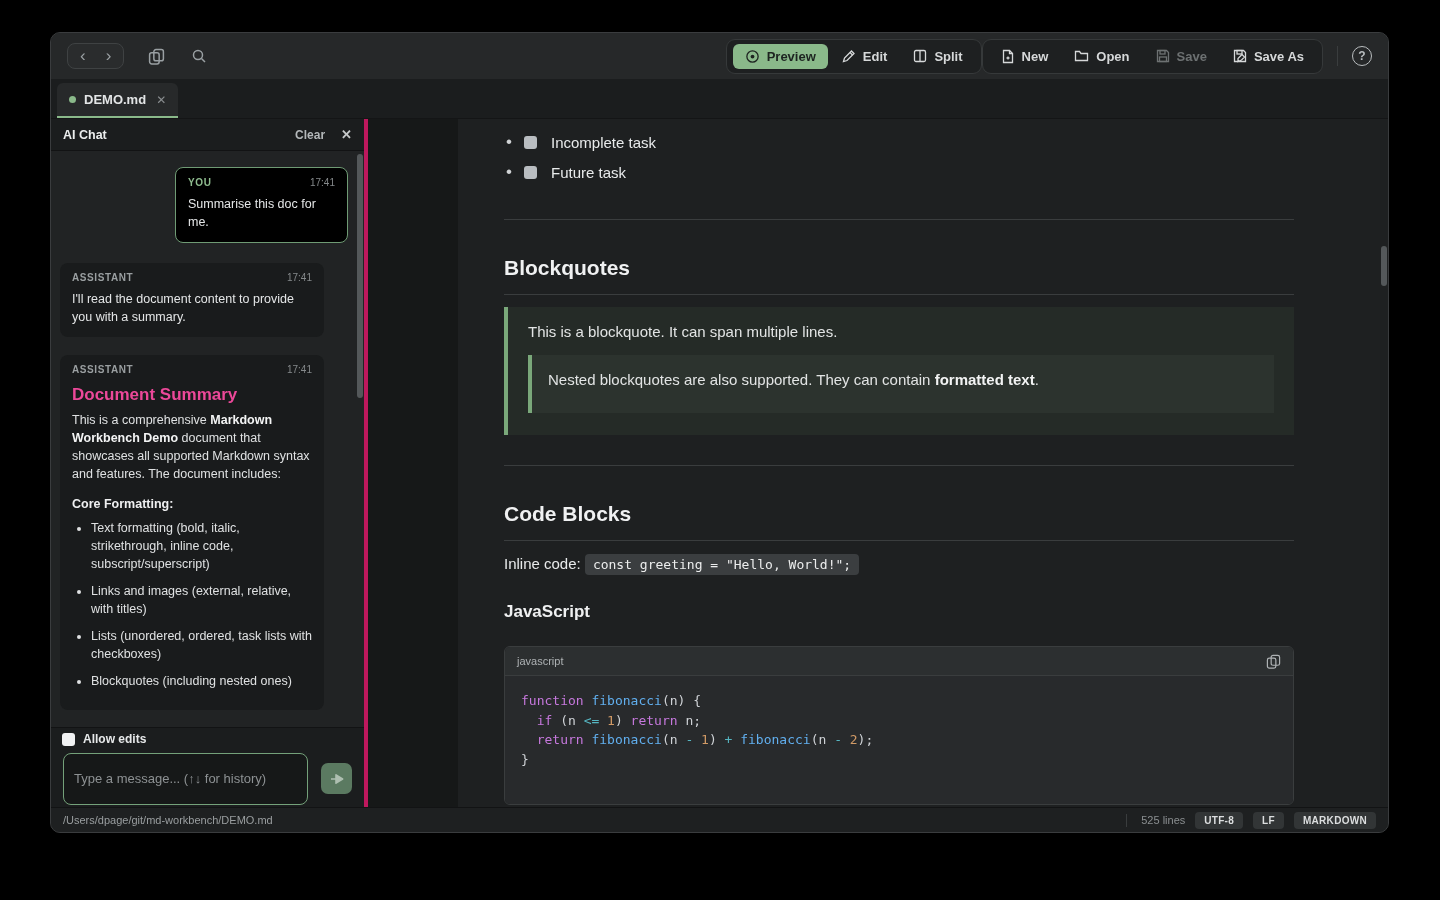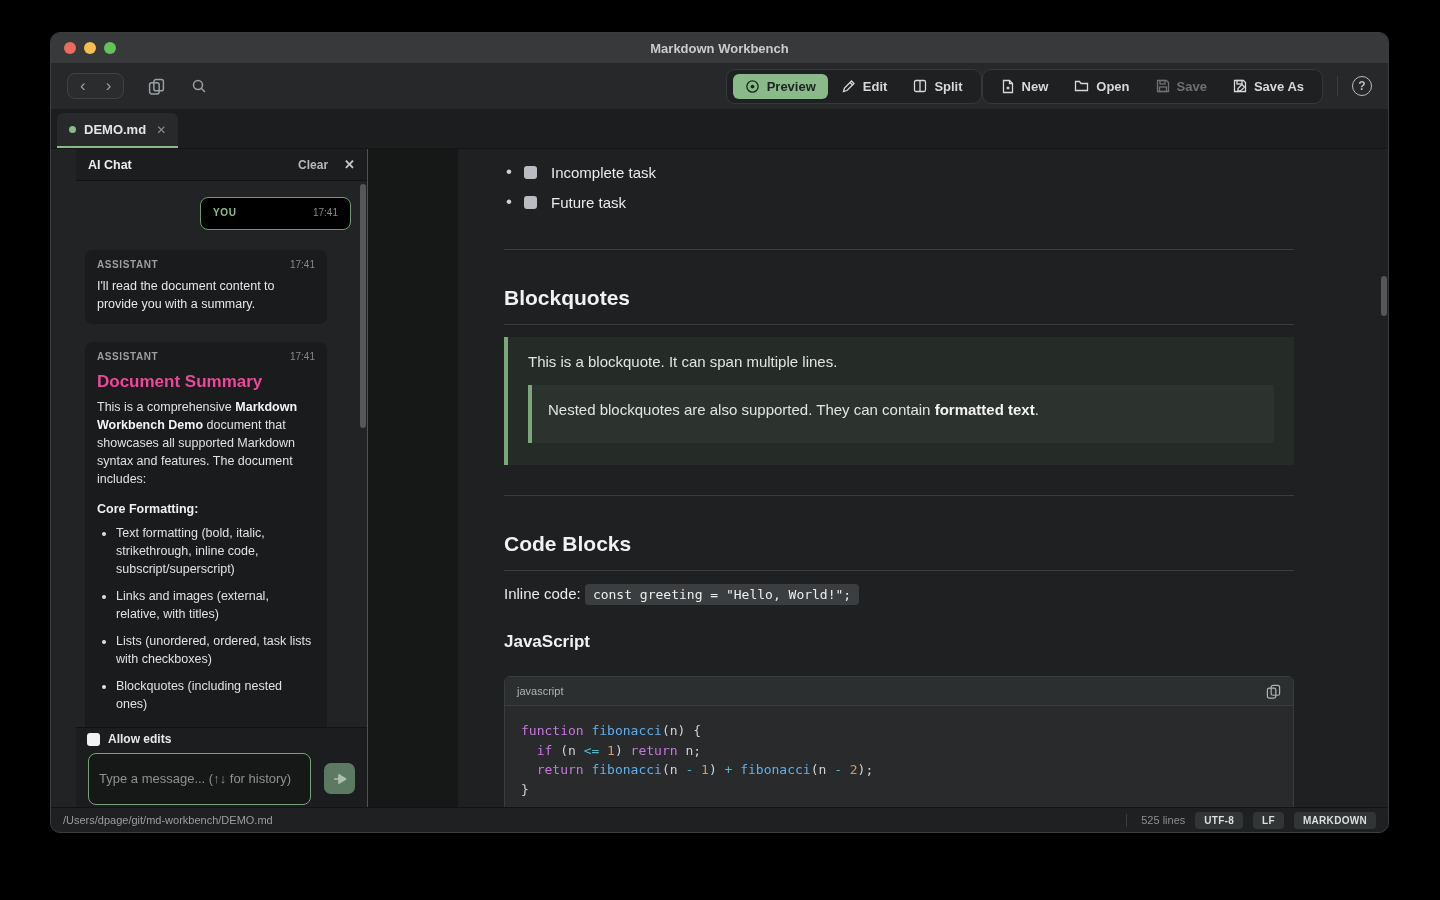--- a/index.html
+++ b/index.html
@@ -33,21 +33,21 @@
   .tabbar { height:40px; background:#1b1d1e; display:flex; align-items:flex-end; padding:0 0 0 6px; flex:none; border-bottom:1px solid #141516; }
   .tab { height:35px; background:#27292a; border-radius:6px 6px 0 0; display:flex; align-items:center; gap:8px; padding:0 12px; border-bottom:2px solid #8ab98a; }
   .tab-dot { width:7px; height:7px; border-radius:50%; background:#8ab98a; }
   .tab-label { font-size:13px; font-weight:700; color:#e3e5e6; }
   .tab-close { color:#8a8e90; font-size:12px; margin-left:2px; }
 
   
   .main-row { flex:1; display:flex; min-height:0; }
 
   
-  .chat-panel { width:317px; flex:none; background:#212324; display:flex; flex-direction:column; position:relative; border-right:1px solid #be185d;padding-left:25px; }
+  .chat-panel { width:317px; flex:none; background:#212324; display:flex; flex-direction:column; position:relative; border-right:4px solid #be185d; }
   .chat-header { height:32px; flex:none; background:#1b1d1e; border-bottom:1px solid #121314; display:flex; align-items:center; padding:0 12px; }
   .chat-title { font-size:12.5px; font-weight:700; color:#eceeee; }
   .chat-clear { margin-left:auto; font-size:12px; font-weight:600; color:#b4b8ba; margin-right:16px; }
   .chat-close { color:#c6c9ca; font-size:13px; font-weight:700; }
   .chat-messages { flex:1; overflow:hidden; padding:16px 10px 0 9px; }
   .msg { border-radius:8px; padding:9px 12px 11px; }
   .msg-user { margin-left:115px; margin-right:6px; background:#000000; border:1.5px solid #6f9b74; }
   .msg-asst { background:#191b1c; margin-right:30px; }
   .msg-head { display:flex; align-items:baseline; }
   .msg-role { font-size:10px; font-weight:700; letter-spacing:.6px; color:#9a9fa1; }
@@ -104,28 +104,20 @@
   .sb-right { margin-left:auto; display:flex; align-items:center; gap:10px; }
   .sb-div { width:1px; height:13px; background:#3a3d3e; margin-right:4px; }
   .sb-lines { font-size:11px; color:#8b8f91; }
   .sb-badge { font-size:10px; font-weight:700; color:#dcdedf; background:#323536; border-radius:4px; padding:3px 9px; letter-spacing:.3px; }
 </style>
 </head>
 <body>
 
 <div class="window">
 
-  <div class="titlebar">
-    <div class="lights">
-      <span class="light red"></span>
-      <span class="light yellow"></span>
-      <span class="light green"></span>
-    </div>
-    <div class="win-title">Markdown Workbench</div>
-  </div>
 
   <div class="toolbar">
     <div class="nav-group">
       <span class="nav-arrow">‹</span>
       <span class="nav-arrow">›</span>
     </div>
     <span class="tb-icon copy">
       <svg width="17" height="17" viewBox="0 0 16 16" fill="none" stroke="currentColor" stroke-width="1.4">
           <rect x="5.5" y="1.5" width="9" height="10.5" rx="2"></rect>
           <rect x="1.5" y="4.5" width="9" height="10.5" rx="2"></rect>
@@ -220,20 +212,21 @@
         <span class="chat-clear">Clear</span>
         <span class="chat-close">✕</span>
       </div>
 
       <div class="chat-messages">
         <div class="msg msg-user">
           <div class="msg-head">
             <span class="msg-role">YOU</span>
             <span class="msg-time">17:41</span>
           </div>
+          <div class="msg-text">Summarise this doc for me.</div>
         </div>
 
         <div class="msg msg-asst">
           <div class="msg-head">
             <span class="msg-role">ASSISTANT</span>
             <span class="msg-time">17:41</span>
           </div>
           <div class="msg-text">I'll read the document content to provide you with a summary.</div>
         </div>
 

